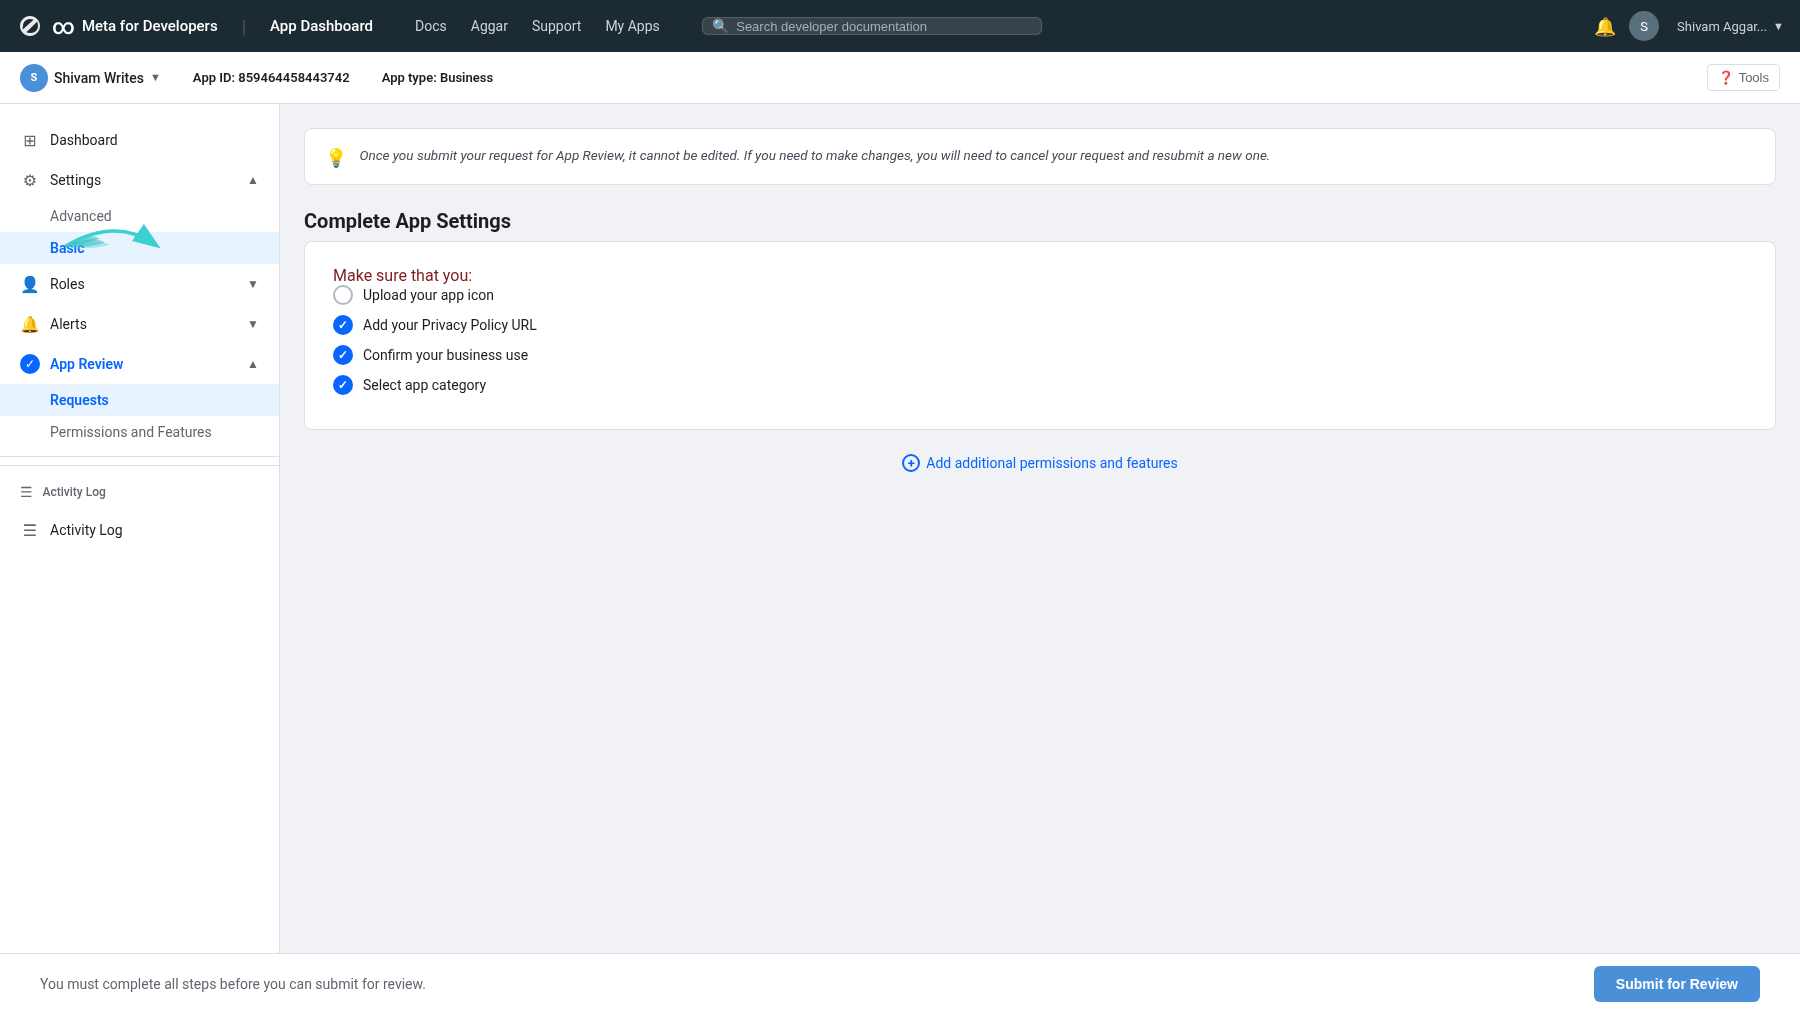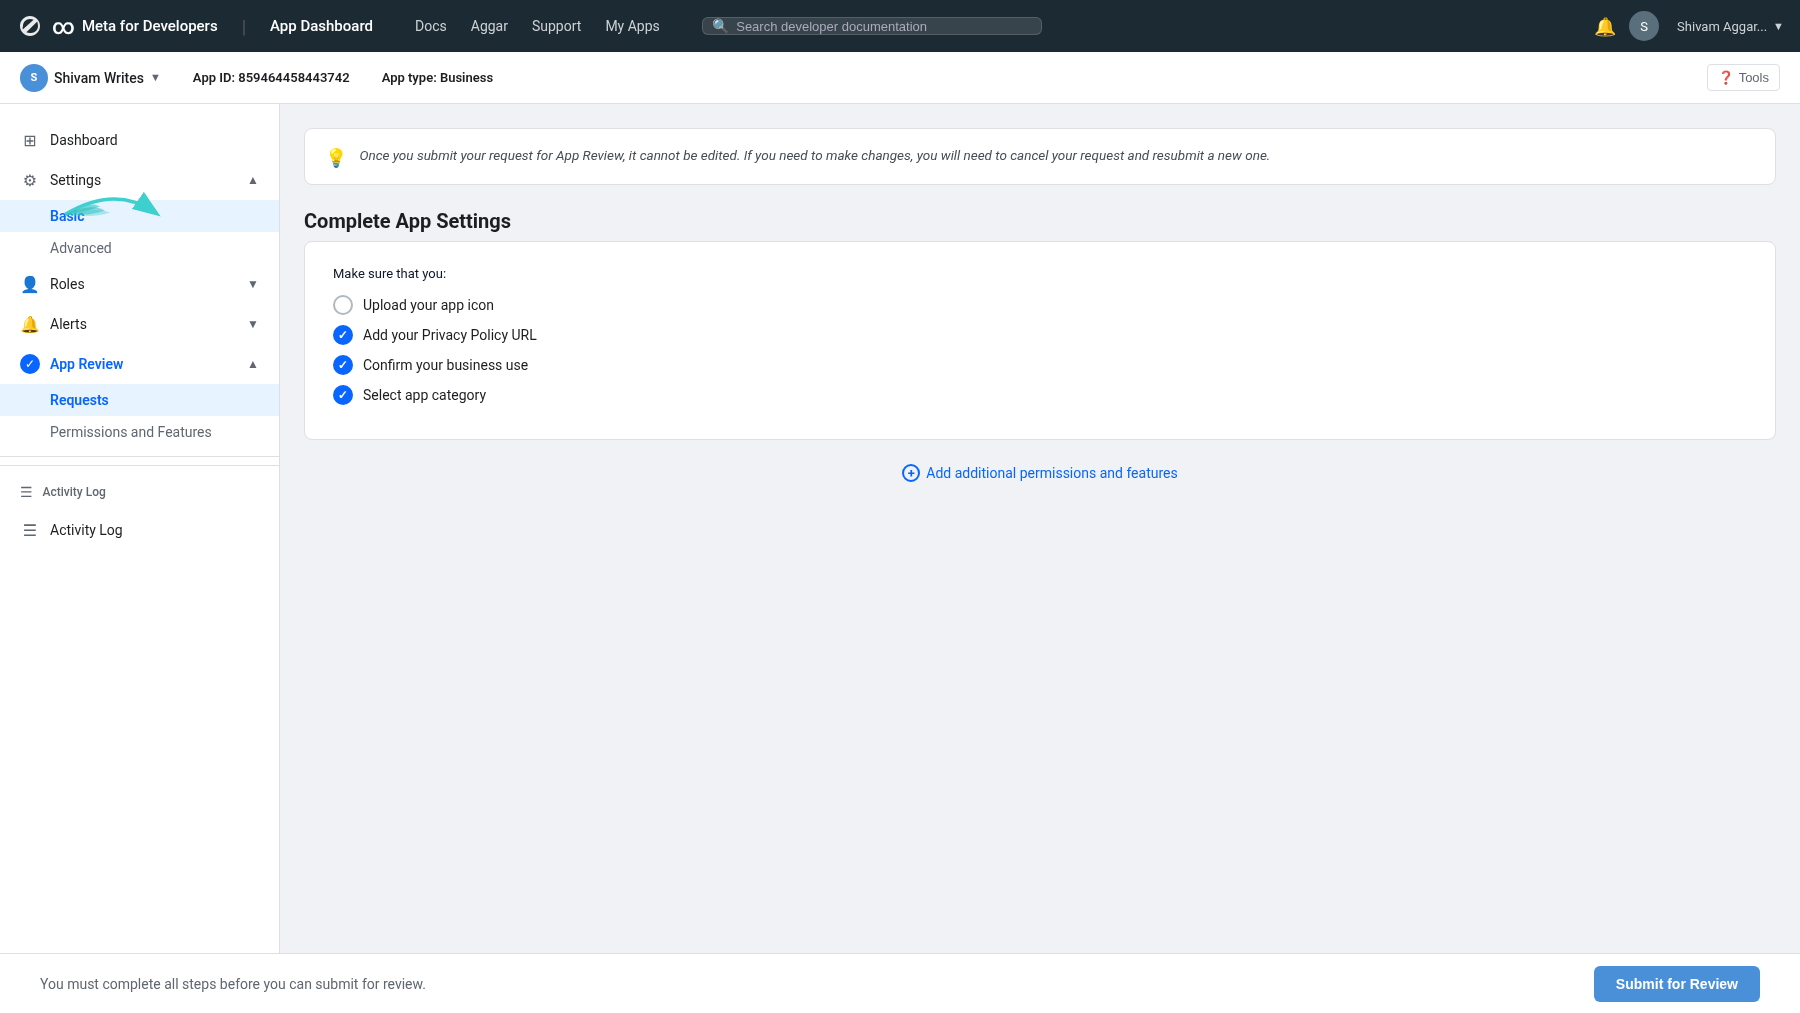--- a/index.html
+++ b/index.html
@@ -100,21 +100,21 @@
     .section-title { font-size: 20px; font-weight: 700; color: #1c1e21; margin-bottom: 8px; }
 
     
     .settings-card {
       background: #fff; border: 1px solid #dddfe2; border-radius: 8px; padding: 0;
     }
     .settings-card-inner { padding: 24px 28px; }
     .settings-row { display: flex; align-items: center; justify-content: space-between; margin-bottom: 12px; }
     .settings-row-title { font-size: 16px; font-weight: 700; color: #1c1e21; }
     .settings-arrow-btn { width: 32px; height: 32px; border-radius: 50%; background: #f0f2f5; display: flex; align-items: center; justify-content: center; cursor: pointer; color: #606770; font-size: 16px; }
-    .checklist-label { font-size: 13px; color: #0f172a; margin-bottom: 14px; }
+    .checklist-label { font-size: 16px; color: #7f1d1d; }
     .checklist-item { display: flex; align-items: center; gap: 10px; margin-bottom: 10px; font-size: 14px; color: #1c1e21; }
     .check-circle-empty { width: 20px; height: 20px; border-radius: 50%; border: 2px solid #b0b8c1; flex-shrink: 0; }
     .check-circle-done { width: 20px; height: 20px; border-radius: 50%; background: #0866ff; flex-shrink: 0; display: flex; align-items: center; justify-content: center; }
     .check-circle-done::after { content: '✓'; color: #fff; font-size: 12px; font-weight: 700; }
     .review-header { display: flex; align-items: center; gap: 10px; margin-bottom: 8px; }
     .review-circle { width: 24px; height: 24px; border-radius: 50%; border: 2px solid #b0b8c1; flex-shrink: 0; }
 
     
     .add-permissions-row { display: flex; justify-content: center; align-items: center; padding: 24px 0; }
     .add-permissions-link { color: #0866ff; font-size: 14px; cursor: pointer; display: flex; align-items: center; gap: 6px; text-decoration: none; }
@@ -203,41 +203,41 @@
     <div class="sidebar-item">
       <span class="sidebar-icon">⊞</span>
       <span>Dashboard</span>
     </div>
 
     <div class="sidebar-item">
       <span class="sidebar-icon">⚙</span>
       <span>Settings</span>
       <span class="sidebar-chevron">▲</span>
     </div>
+    <div class="sidebar-sub-item">
+      <span>Advanced</span>
+    </div>
     <div class="sidebar-sub-item active" style="position:relative;">
       <span>Basic</span>
       
       <div style="position:absolute;left:55px;top:50%;transform:translateY(-50%);pointer-events:none;">
         <svg width="120" height="40" viewBox="0 0 120 40" style="overflow:visible;">
           <defs>
             <marker id="arrowhead" markerWidth="8" markerHeight="6" refX="6" refY="3" orient="auto">
               <polygon points="0 0, 8 3, 0 6" fill="#3ecfcf"></polygon>
             </marker>
           </defs>
           <path d="M 10 20 Q 60 -10 100 18" stroke="#3ecfcf" stroke-width="3.5" fill="none" marker-end="url(#arrowhead)"></path>
 
           <path d="M10 20 Q30 5 45 12 Q30 18 10 20Z" fill="#3ecfcf" opacity="0.7"></path>
           <path d="M10 20 Q35 8 50 16 Q32 22 10 20Z" fill="#2ab5b5" opacity="0.5"></path>
           <path d="M10 20 Q40 12 55 18 Q38 24 10 20Z" fill="#3ecfcf" opacity="0.4"></path>
         </svg>
       </div>
     </div>
-    <div class="sidebar-sub-item">
-      <span>Advanced</span>
-    </div>
 
     <div class="sidebar-item">
       <span class="sidebar-icon">👤</span>
       <span>Roles</span>
       <span class="sidebar-chevron">▼</span>
     </div>
 
     <div class="sidebar-item">
       <span class="sidebar-icon">🔔</span>
       <span>Alerts</span>

